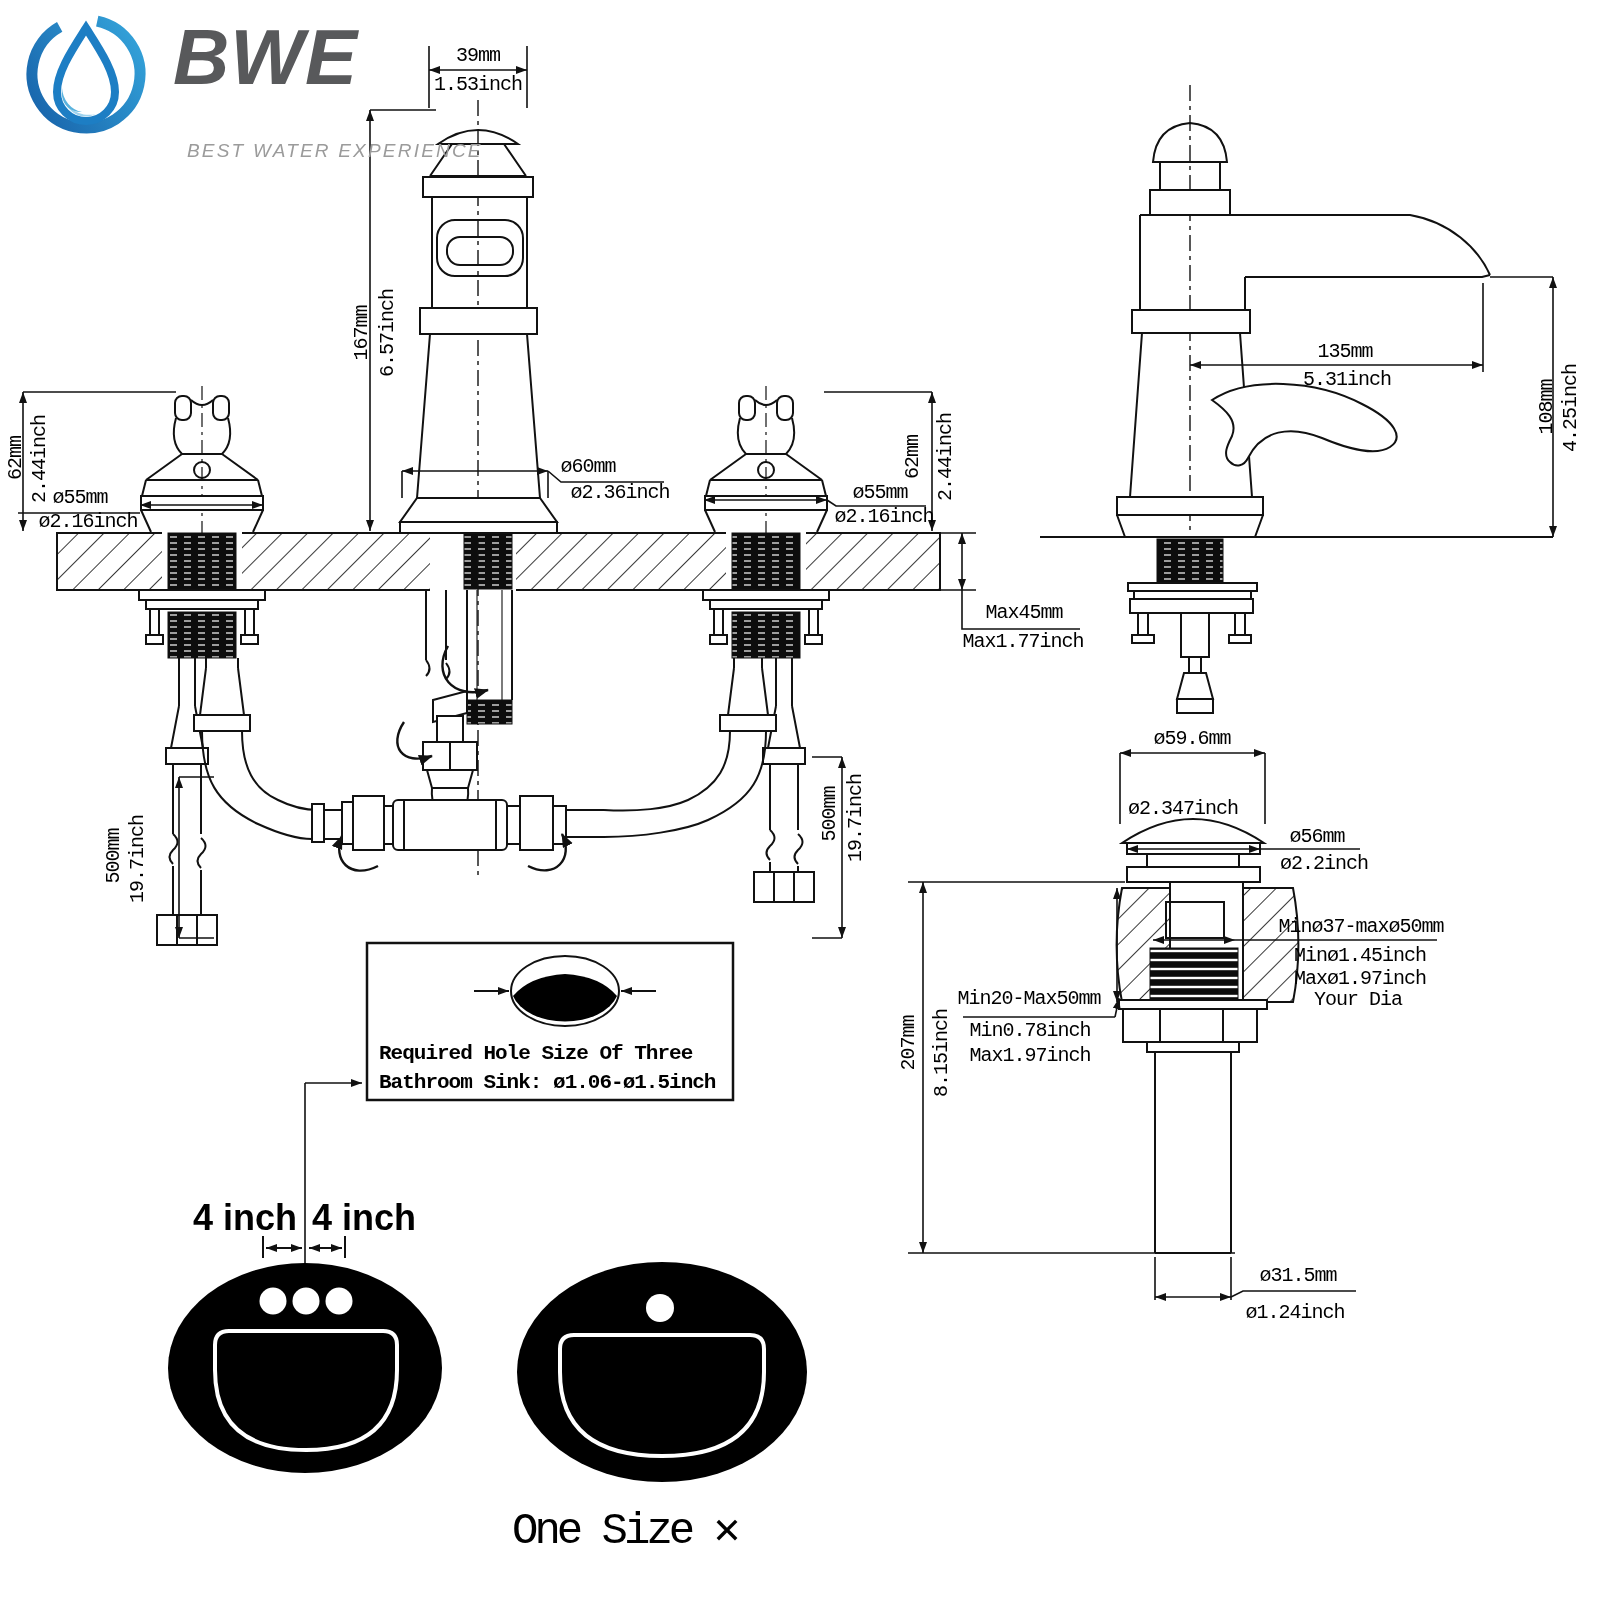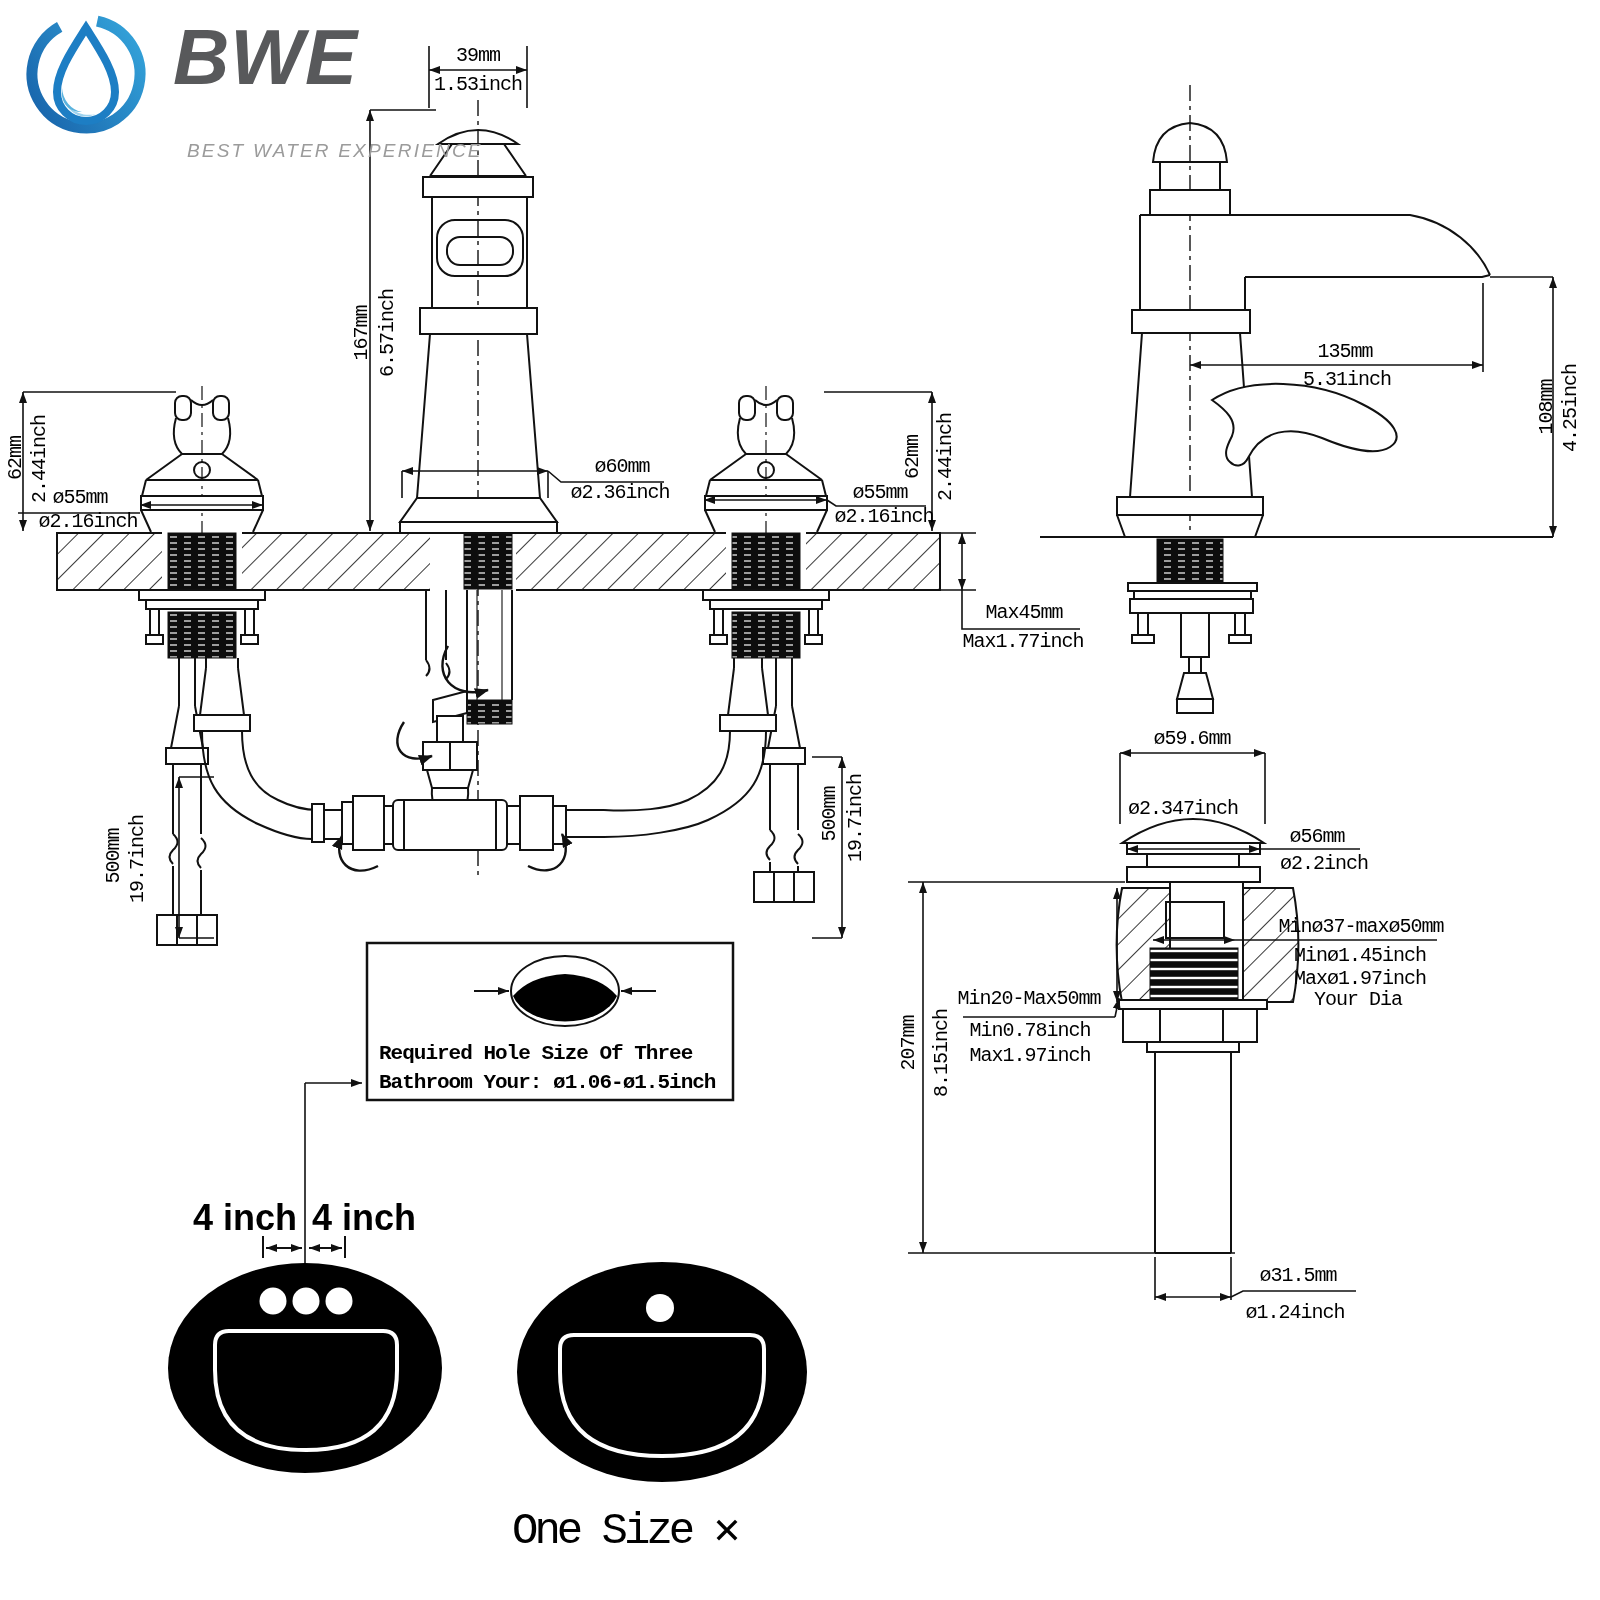--- a/index.html
+++ b/index.html
@@ -303,21 +303,21 @@
 <div class="lbl tagline" style="left:187px;top:110px">BEST WATER EXPERIENCE</div>
 
 <div class="dim" style="left:478px;top:56px">39mm</div>
 <div class="dim" style="left:478px;top:85px">1.53inch</div>
 <div class="dim rot" style="left:362px;top:333px">167mm</div>
 <div class="dim rot" style="left:388px;top:333px">6.57inch</div>
 <div class="dim rot" style="left:16px;top:458px">62mm</div>
 <div class="dim rot" style="left:40px;top:459px">2.44inch</div>
 <div class="dim" style="left:80px;top:498px">ø55mm</div>
 <div class="dim" style="left:88px;top:522px">ø2.16inch</div>
-<div class="dim" style="left:622px;top:467px">ø60mm</div>
+<div class="dim" style="left:588px;top:467px">ø60mm</div>
 <div class="dim" style="left:620px;top:493px">ø2.36inch</div>
 <div class="dim" style="left:880px;top:493px">ø55mm</div>
 <div class="dim" style="left:884px;top:517px">ø2.16inch</div>
 <div class="dim rot" style="left:913px;top:457px">62mm</div>
 <div class="dim rot" style="left:946px;top:457px">2.44inch</div>
 <div class="dim" style="left:1024px;top:613px">Max45mm</div>
 <div class="dim" style="left:1023px;top:642px">Max1.77inch</div>
 <div class="dim rot" style="left:114px;top:856px">500mm</div>
 <div class="dim rot" style="left:138px;top:859px">19.7inch</div>
 <div class="dim rot" style="left:830px;top:814px">500mm</div>
@@ -338,19 +338,19 @@
 <div class="dim" style="left:1358px;top:1000px">Your Dia</div>
 <div class="dim" style="left:1029px;top:999px">Min20-Max50mm</div>
 <div class="dim" style="left:1030px;top:1031px">Min0.78inch</div>
 <div class="dim" style="left:1030px;top:1056px">Max1.97inch</div>
 <div class="dim rot" style="left:909px;top:1043px">207mm</div>
 <div class="dim rot" style="left:942px;top:1053px">8.15inch</div>
 <div class="dim" style="left:1298px;top:1276px">ø31.5mm</div>
 <div class="dim" style="left:1295px;top:1313px">ø1.24inch</div>
 
 <div class="lbl note" style="left:379px;top:1054px">Required Hole Size Of Three</div>
-<div class="lbl note" style="left:379px;top:1083px">Bathroom Your: ø1.06-ø1.5inch</div>
+<div class="lbl note" style="left:379px;top:1083px">Bathroom Sink: ø1.06-ø1.5inch</div>
 
 <div class="dim inch4" style="left:245px;top:1218px">4 inch</div>
 <div class="dim inch4" style="left:364px;top:1218px">4 inch</div>
 <div class="lbl cap" style="left:512px;top:1531px">One Size ✕</div>
 
 </div>
 
 </body></html>

